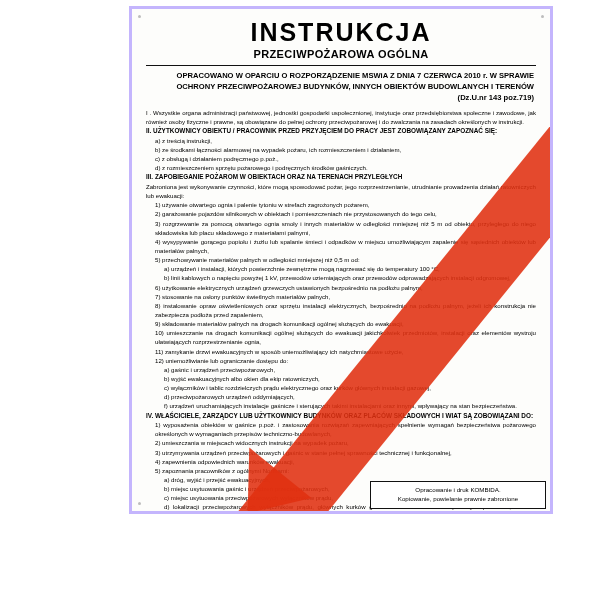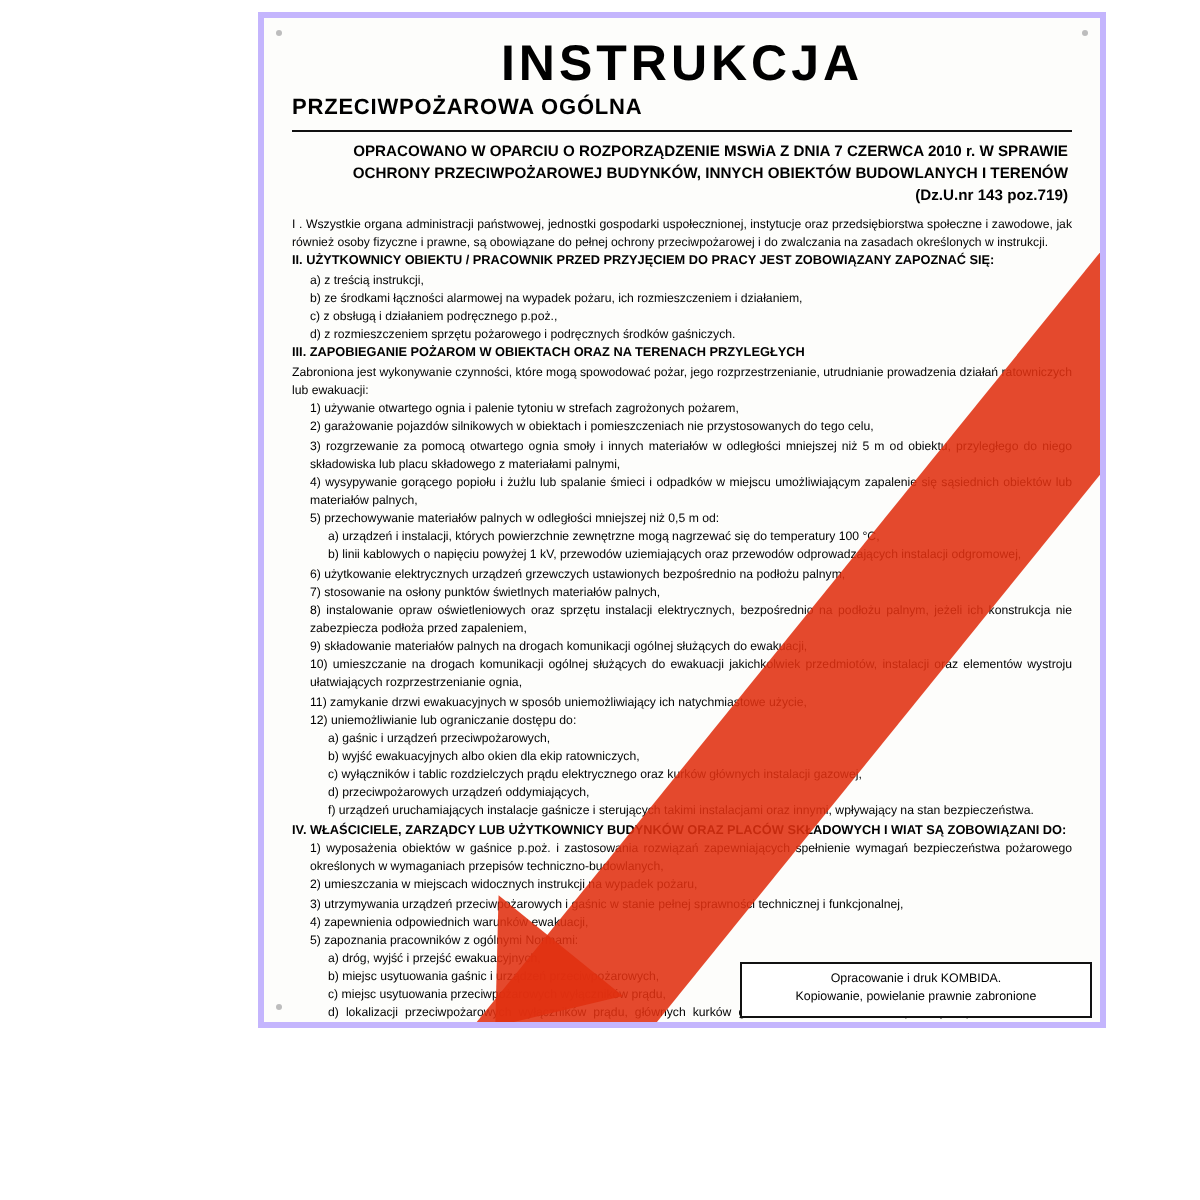--- a/index.html
+++ b/index.html
@@ -50,21 +50,21 @@
 
   .title {
     text-align: center;
     font-size: 25px;
     font-weight: bold;
     letter-spacing: 2px;
     line-height: 1.05;
     margin: 2px 0 0 0;
   }
   .subtitle {
-    text-align: left;
+    text-align: center;
     font-size: 11px;
     font-weight: bold;
     letter-spacing: 0.4px;
     margin-top: 3px;
   }
   .rule {
     height: 1px;
     background: #111;
     margin: 5px 0 5px 0;
   }

